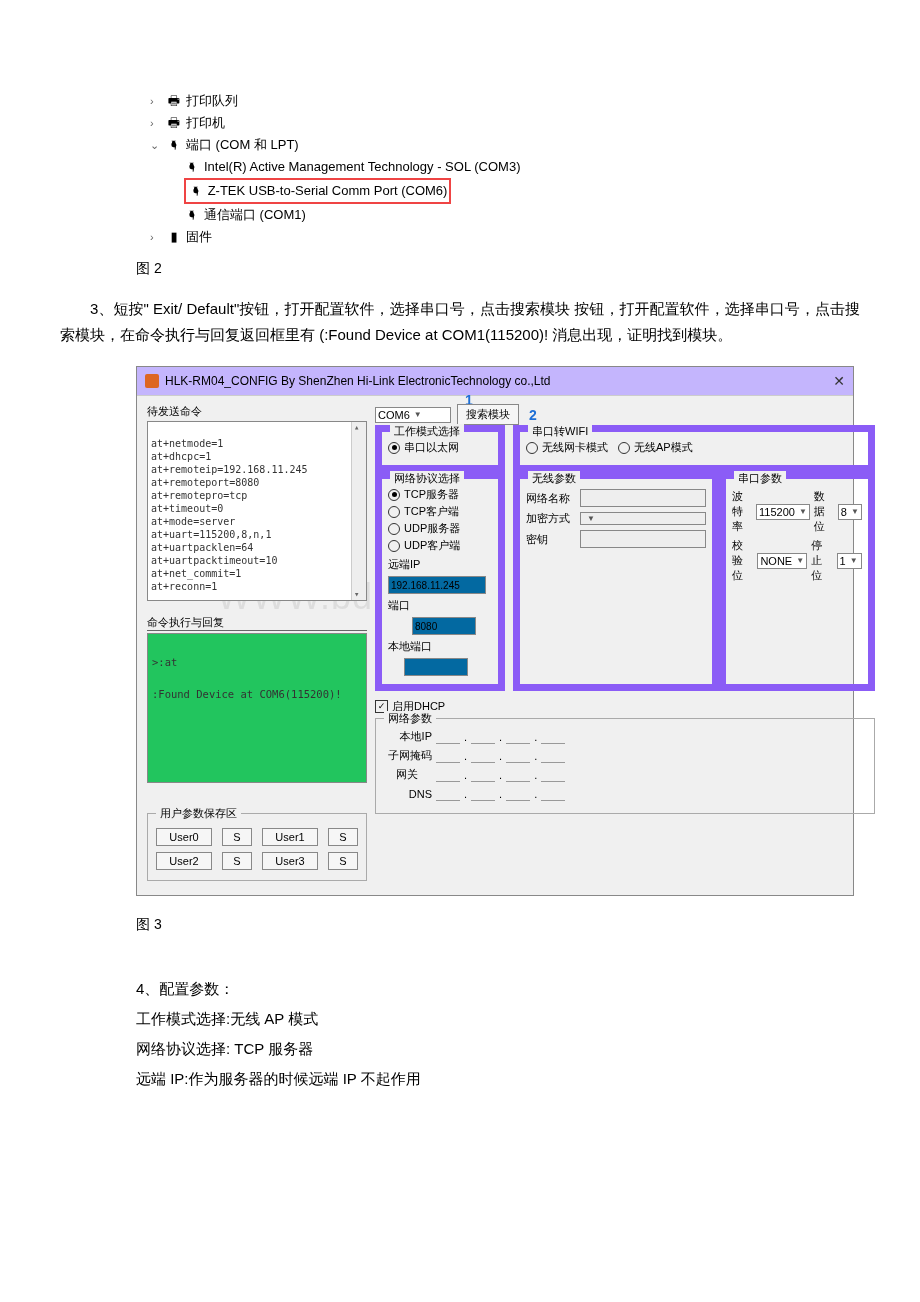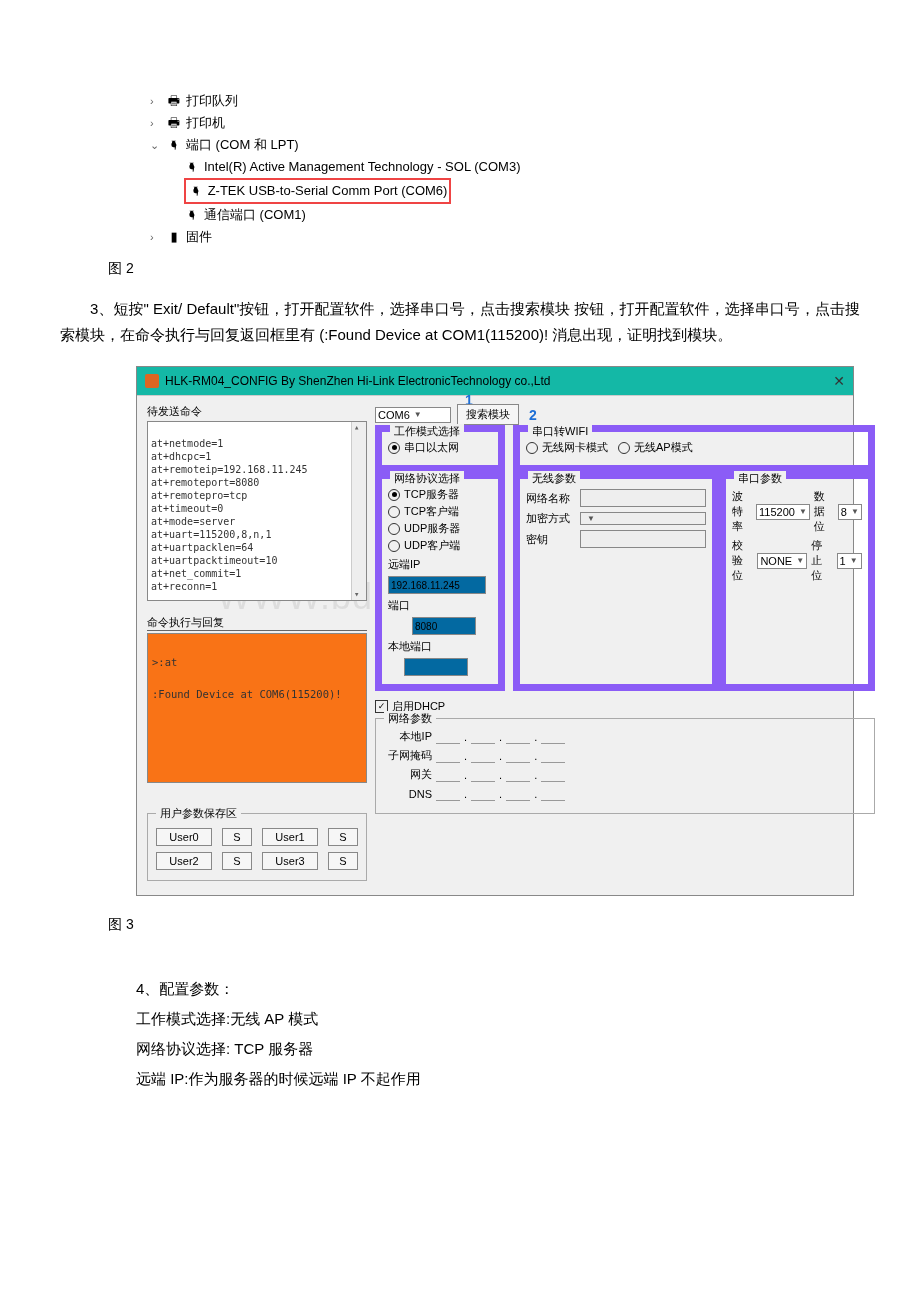--- a/index.html
+++ b/index.html
@@ -19,21 +19,21 @@
     margin-left: 90px;
     margin-bottom: 6px;
     font-size: 13px;
     line-height: 22px;
   }
   .tree-row { display: flex; align-items: center; gap: 4px; }
   .tree-row.indent1 { padding-left: 34px; }
   .chevron { width: 12px; display: inline-block; color: #666; font-size: 11px; }
   .devicon { width: 16px; display: inline-block; text-align: center; }
   .red-box { border: 2px solid #ef4444; padding: 0 2px; display: inline-block; }
-  .fig-label { margin: 12px 0 18px 48px; }
+  .fig-label { margin: 12px 0 18px 76px; }
   .para {
     margin: 0 0 4px 0;
     line-height: 26px;
     font-size: 15px;
     text-align: justify;
   }
   .para.first { text-indent: 2em; }
   
   .config-window {
     width: 716px;
@@ -41,21 +41,21 @@
     border: 1px solid #888;
     background: #f0f0f0;
     font-size: 11px;
     font-family: "Microsoft YaHei", sans-serif;
   }
   .titlebar {
     display: flex;
     align-items: center;
     padding: 6px 8px;
     border-bottom: 1px solid #ccc;
-    background: #14b8a6;
+    background: #c4b5fd;
     font-size: 12px;
   }
   .tb-icon { width: 14px; height: 14px; background: #d62; border-radius: 2px; margin-right: 6px; }
   .close-x { margin-left: auto; font-size: 14px; color: #333; cursor: pointer; }
   .win-body { display: flex; padding: 8px 10px 14px 10px; gap: 0; position: relative; }
   .left-col { width: 310px; display: flex; flex-direction: column; }
   .right-col { flex: 1; padding-left: 8px; }
   .field-label { font-size: 11px; margin-bottom: 2px; }
   .code-box {
     border: 1px solid #888;
@@ -69,21 +69,21 @@
     position: relative;
     color: #333;
   }
   .code-box.cmds { height: 174px; }
   .sb { position: absolute; right: 0; top: 0; bottom: 0; width: 14px; background: #eee; border-left: 1px solid #ccc; }
   .sb::before { content: "▴"; position: absolute; top: -1px; left: 2px; font-size: 9px; color: #666; }
   .sb::after { content: "▾"; position: absolute; bottom: -1px; left: 2px; font-size: 9px; color: #666; }
   .reply-title { margin-top: 14px; font-size: 11px; border-bottom: 1px solid #666; display: inline-block; }
   .reply-box {
     border: 1px solid #888;
-    background: #f97316;
+    background: #22c55e;
     font-family: Consolas, monospace;
     font-size: 10.5px;
     line-height: 16px;
     padding: 4px 4px;
     margin-top: 2px;
     height: 140px;
     white-space: pre;
     position: relative;
     color: #333;
   }
@@ -377,21 +377,21 @@
 
         <div class="frm-row" style="margin-top:8px;">
           <span class="chk">✓</span>
           <span>启用DHCP</span>
         </div>
 
         <div class="group" style="margin-top:4px;">
           <div class="group-title">网络参数</div>
           <div class="ip-row"><span style="width:50px; text-align:right;">本地IP</span><span class="ip-cell"></span>.<span class="ip-cell"></span>.<span class="ip-cell"></span>.<span class="ip-cell"></span></div>
           <div class="ip-row"><span style="width:50px; text-align:right;">子网掩码</span><span class="ip-cell"></span>.<span class="ip-cell"></span>.<span class="ip-cell"></span>.<span class="ip-cell"></span></div>
-          <div class="ip-row"><span style="width:50px; text-align:right;font-family:Liberation Mono, monospace;">网关</span><span class="ip-cell"></span>.<span class="ip-cell"></span>.<span class="ip-cell"></span>.<span class="ip-cell"></span></div>
+          <div class="ip-row"><span style="width:50px; text-align:center;font-family:Liberation Mono, monospace;">网关</span><span class="ip-cell"></span>.<span class="ip-cell"></span>.<span class="ip-cell"></span>.<span class="ip-cell"></span></div>
           <div class="ip-row"><span style="width:50px; text-align:right;">DNS</span><span class="ip-cell"></span>.<span class="ip-cell"></span>.<span class="ip-cell"></span>.<span class="ip-cell"></span></div>
         </div>
 
       </div>
     </div>
   </div>
 
   <div class="fig-label" style="margin-top:20px;">图 3</div>
 
   <div class="section-bottom">

